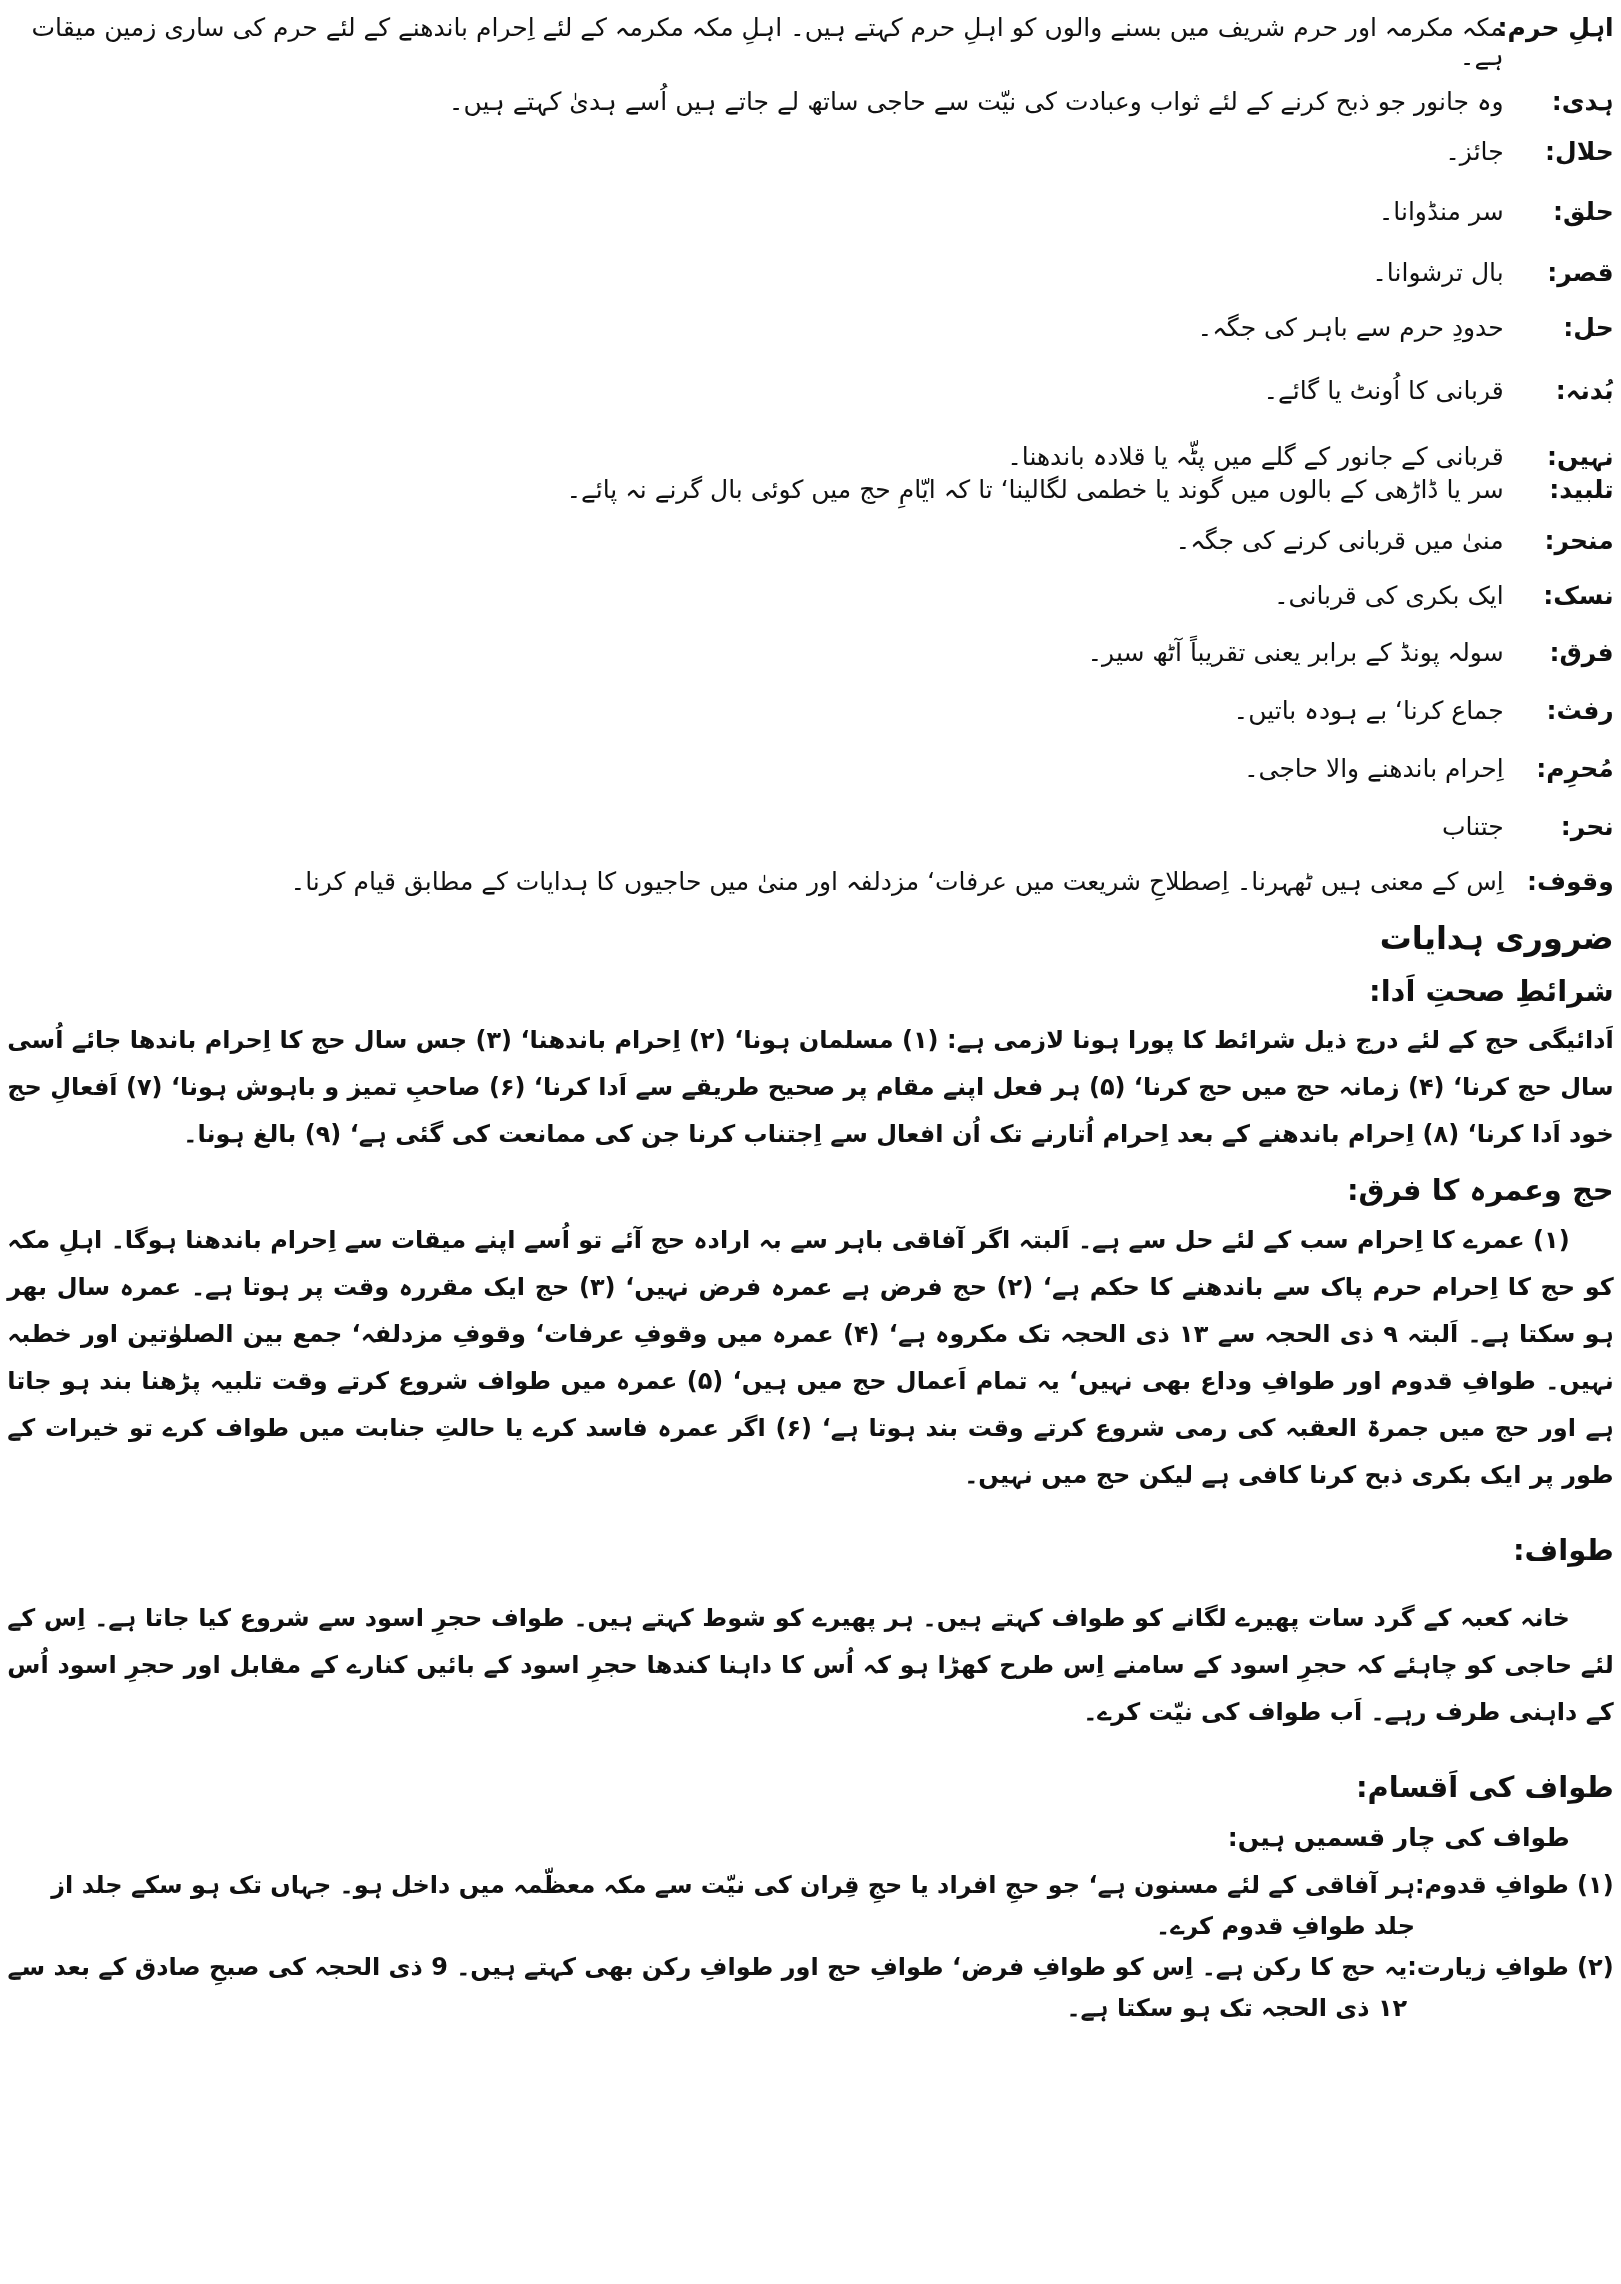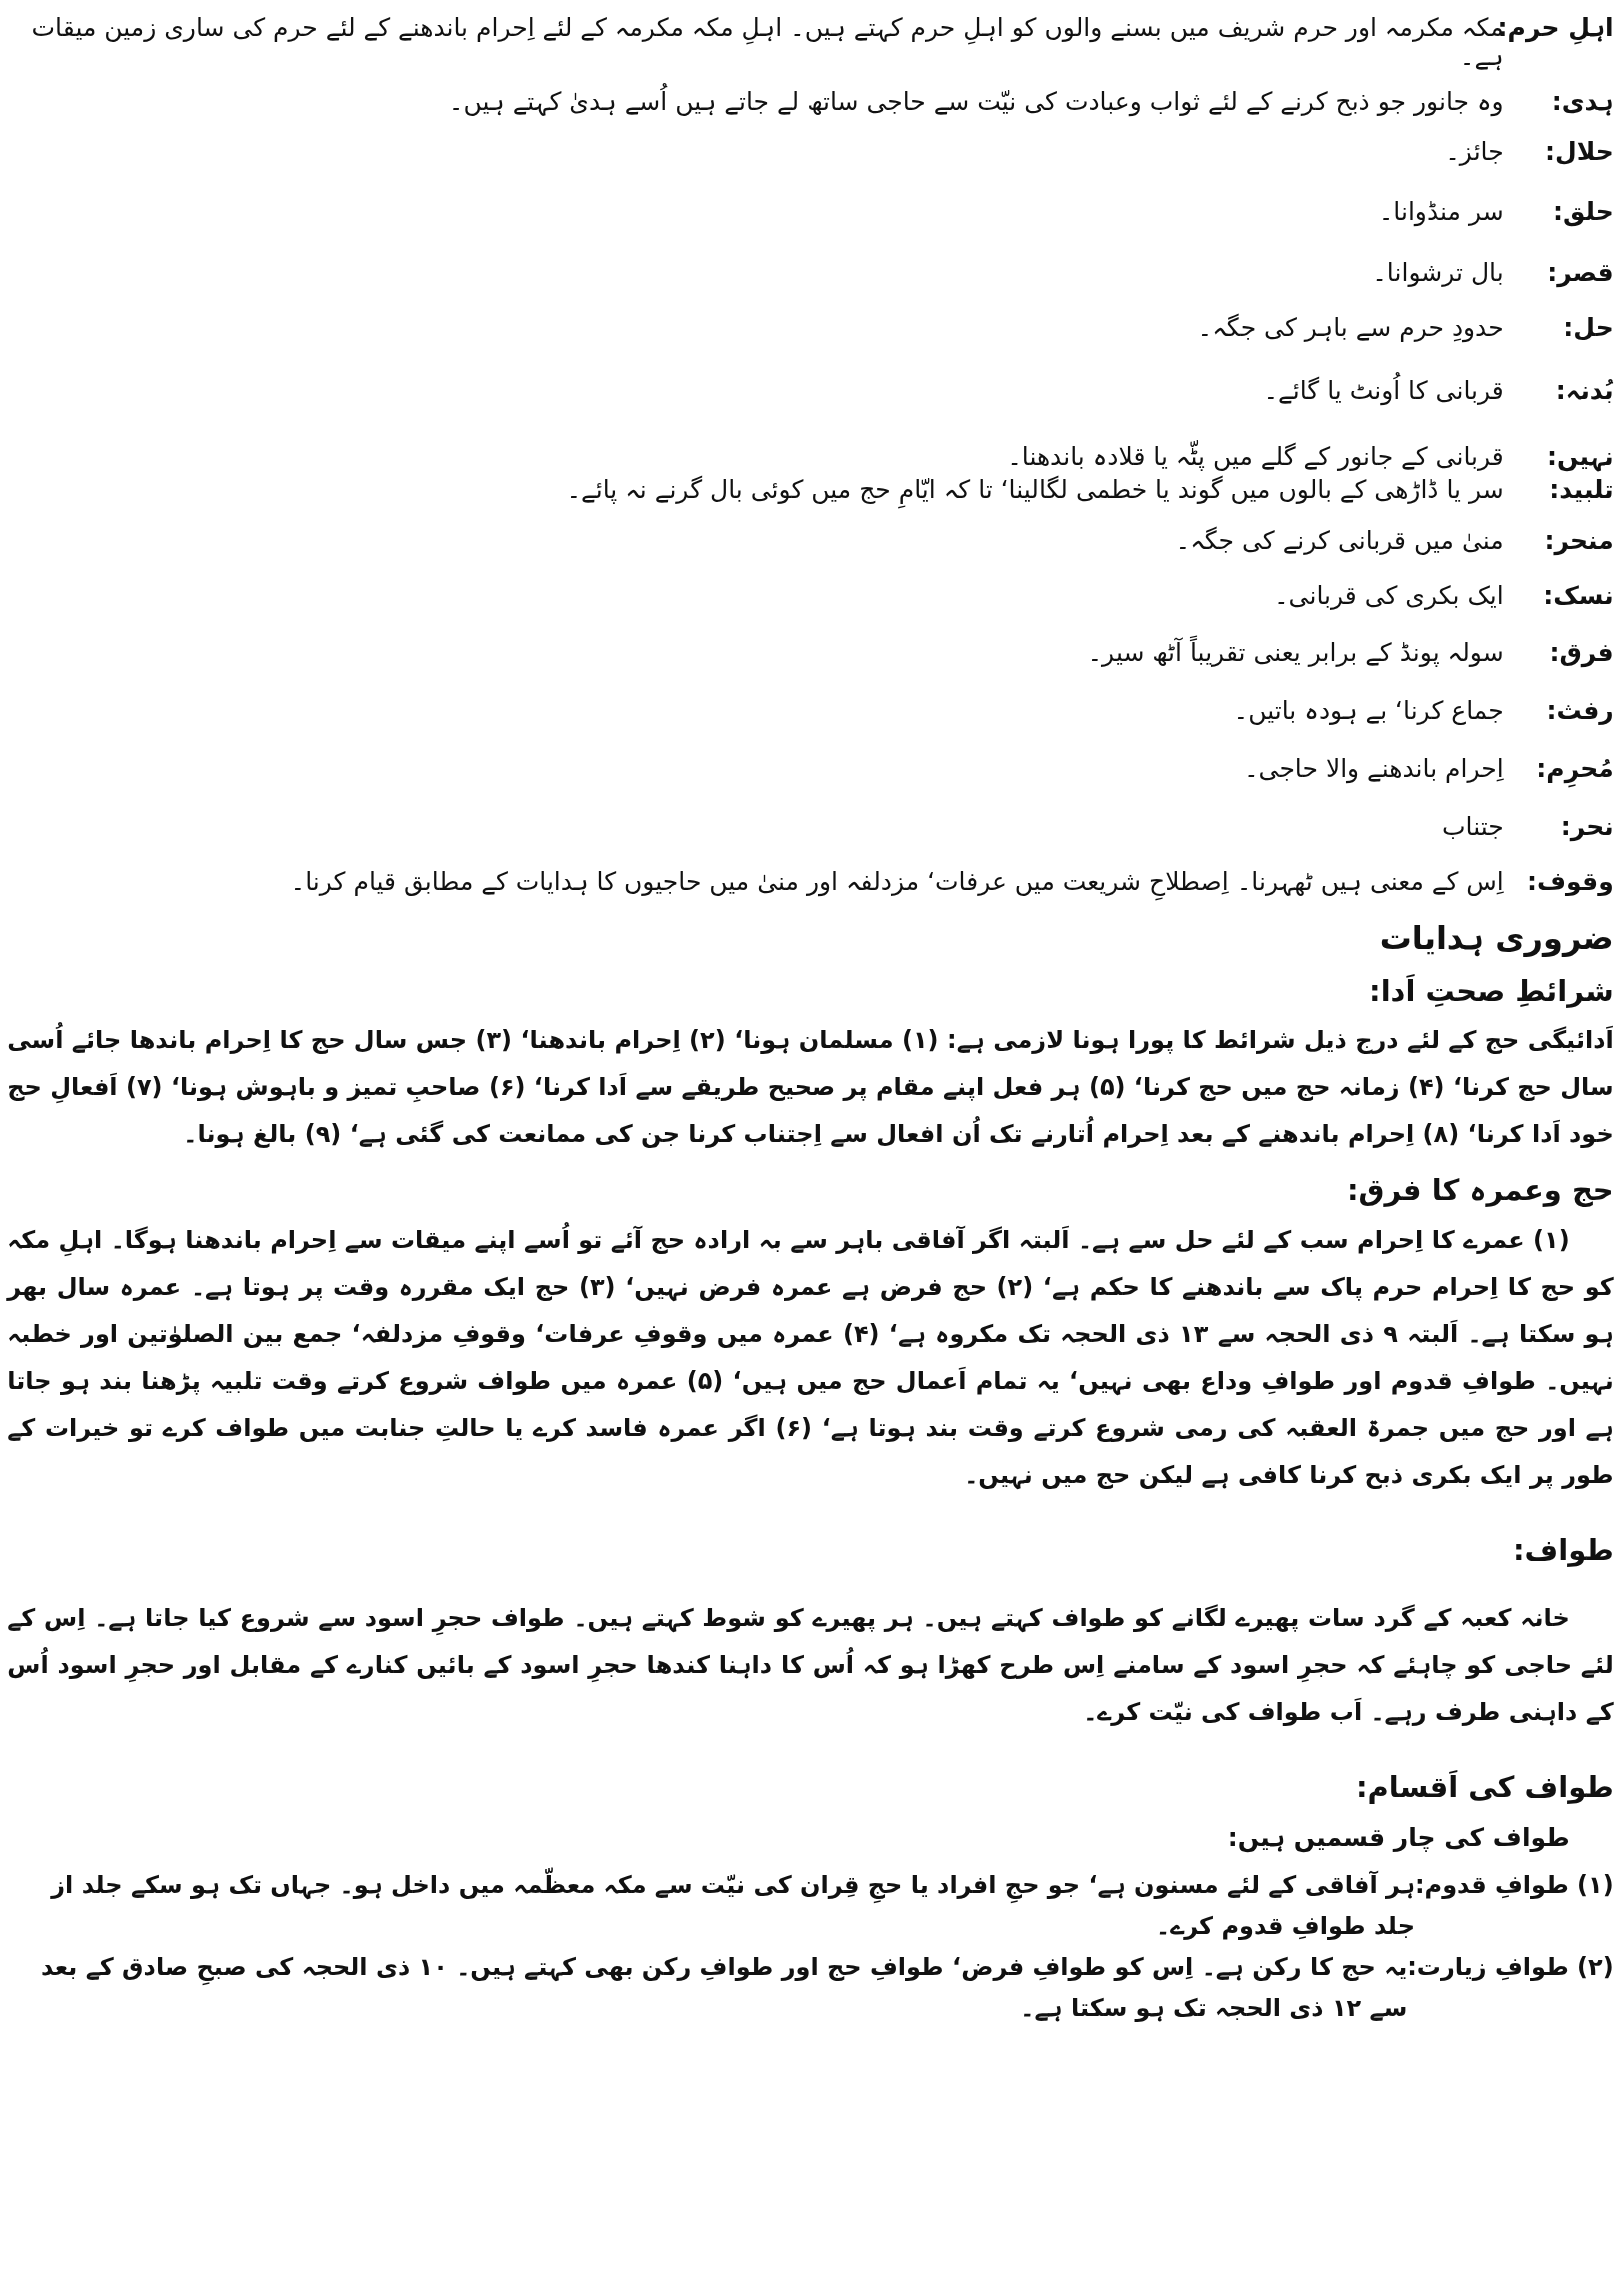--- a/index.html
+++ b/index.html
@@ -204,18 +204,18 @@
 
   <section>
     <h2 class="section-heading">طواف کی اَقسام:</h2>
     <div class="sub-intro">طواف کی چار قسمیں ہیں:</div>
     <div class="kind-row">
       <span class="kind-term">(۱) طوافِ قدوم:</span>
       <span class="kind-def">ہر آفاقی کے لئے مسنون ہے‘ جو حجِ افراد یا حجِ قِران کی نیّت سے مکہ معظّمہ میں داخل ہو۔ جہاں تک ہو سکے جلد از جلد طوافِ قدوم کرے۔</span>
     </div>
     <div class="kind-row">
       <span class="kind-term">(۲) طوافِ زیارت:</span>
-      <span class="kind-def">یہ حج کا رکن ہے۔ اِس کو طوافِ فرض‘ طوافِ حج اور طوافِ رکن بھی کہتے ہیں۔ ۱۰ ذی الحجہ کی صبحِ صادق کے بعد سے ۱۲ ذی الحجہ تک ہو سکتا ہے۔</span>
+      <span class="kind-def">یہ حج کا رکن ہے۔ اِس کو طوافِ فرض‘ طوافِ حج اور طوافِ رکن بھی کہتے ہیں۔ 9 ذی الحجہ کی صبحِ صادق کے بعد سے ۱۲ ذی الحجہ تک ہو سکتا ہے۔</span>
     </div>
   </section>
 
 </div>
 
 
 </body></html>

